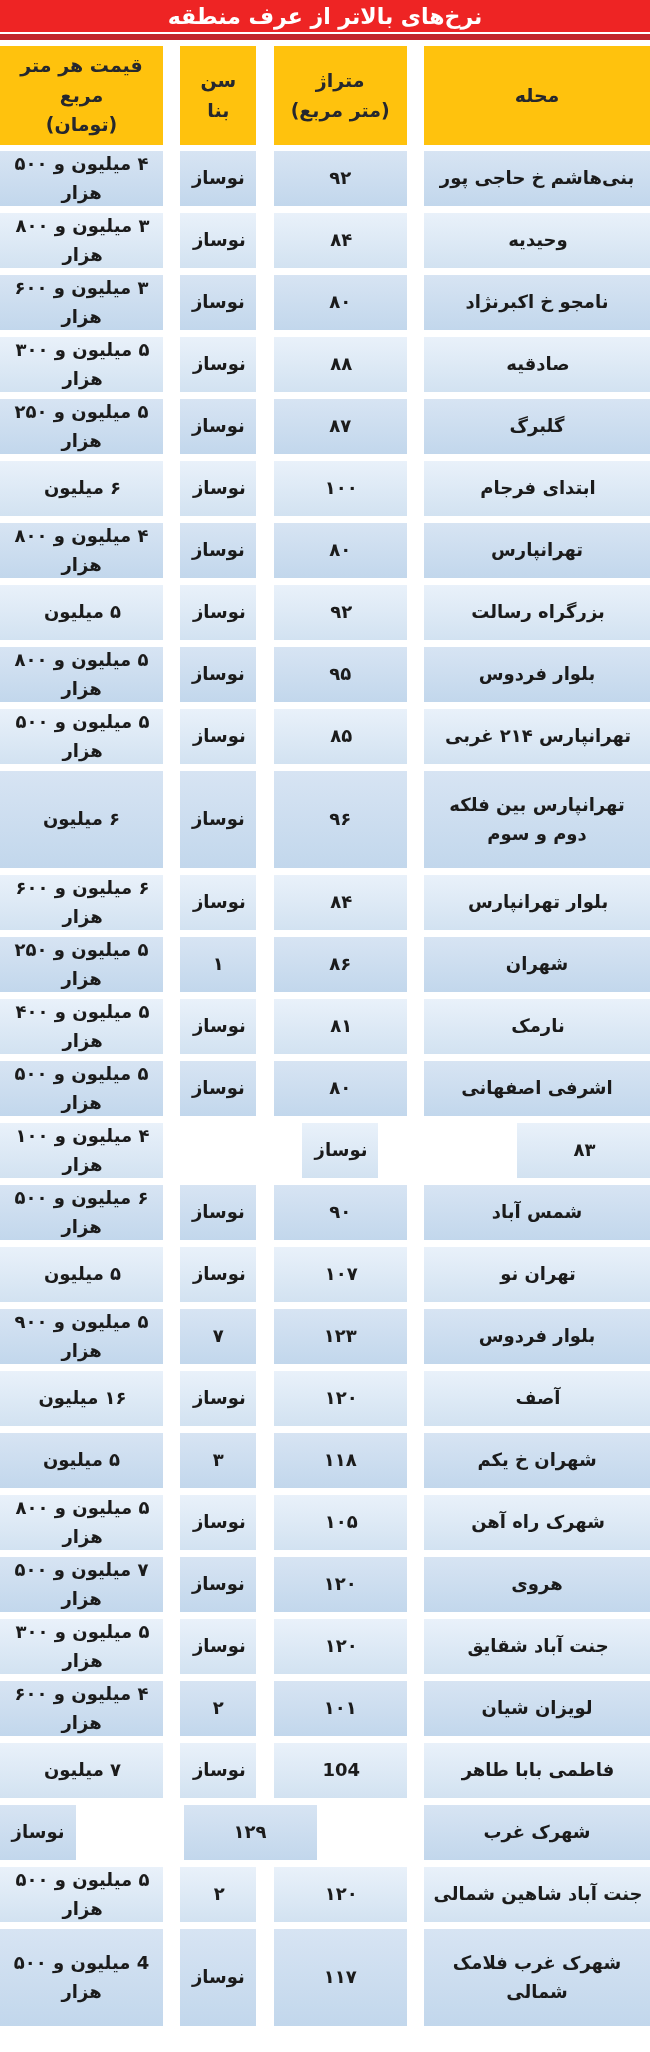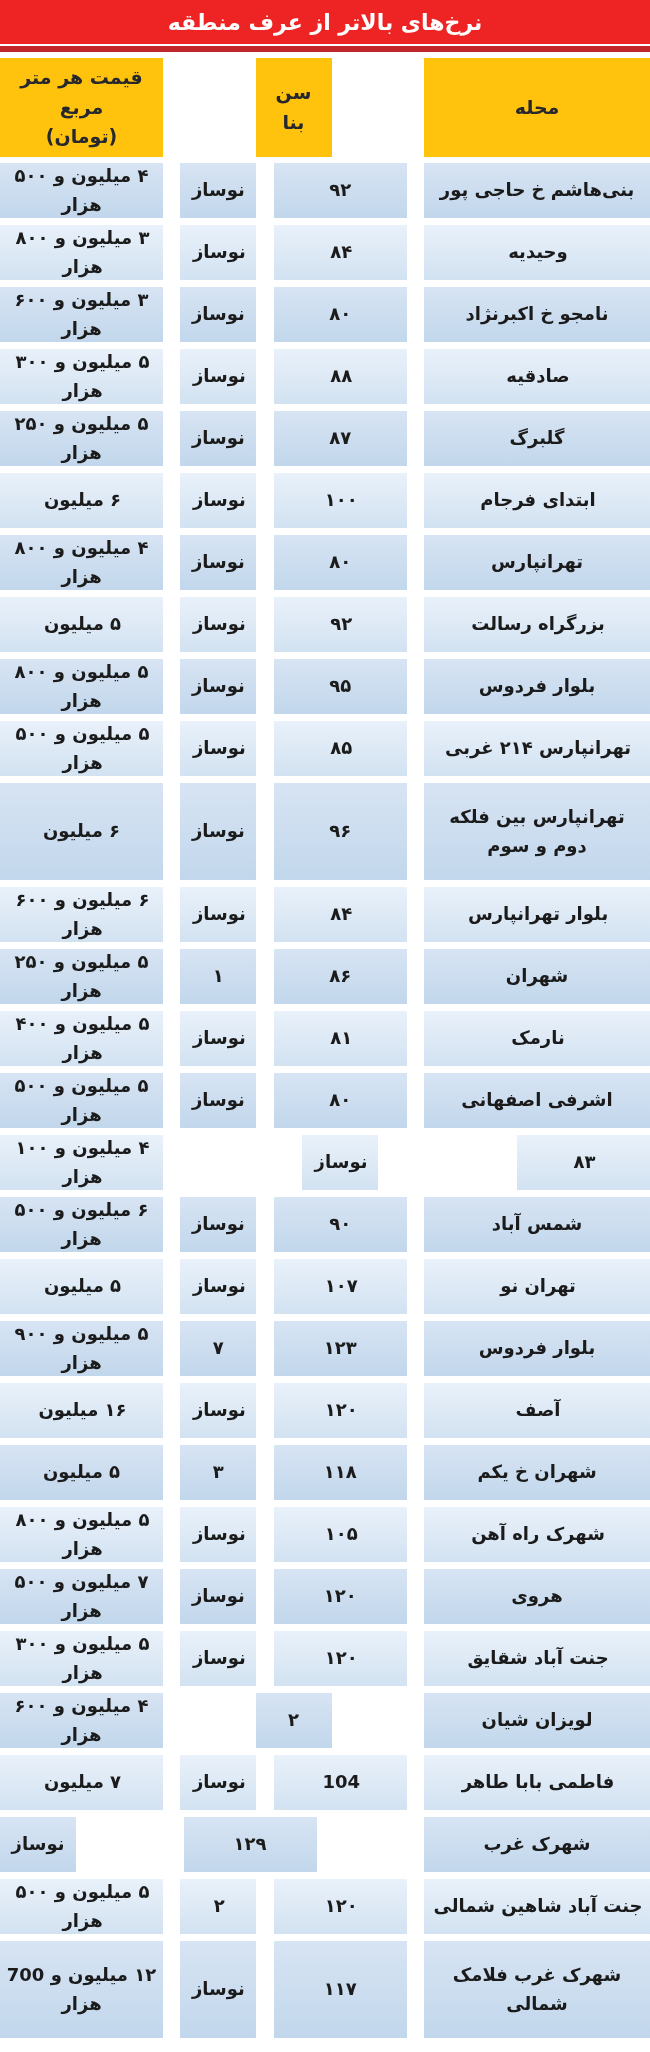--- a/index.html
+++ b/index.html
@@ -11,21 +11,21 @@
     position: relative;
     width: 650px;
     height: 2052px;
     overflow: hidden;
     direction: rtl;
     background: #ffffff;
     font-family: "DejaVu Sans", sans-serif;
     font-weight: bold;
   }
   .title-bar {
-    height: 44px;
+    height: 32px;
     background: #ee2424;
     display: flex;
     align-items: center;
     justify-content: center;
     margin-bottom: 2px;
   }
   .title-bar .title {
     margin: 0;
     color: #ffffff;
     font-size: 22px;
@@ -89,20 +89,24 @@
 
   <header class="title-bar">
     <h1 class="title">نرخ‌های بالاتر از عرف منطقه</h1>
   </header>
   <div class="title-underline"></div>
 
   <div class="header-row">
     <div class="cell head col-neighborhood">
       <span>محله</span>
     </div>
+    <div class="cell head col-area">
+      <span>متراژ</span>
+      <span>(متر مربع)</span>
+    </div>
     <div class="cell head col-age">
       <span>سن بنا</span>
     </div>
     <div class="cell head col-price">
       <span>قیمت هر متر مربع</span>
       <span>(تومان)</span>
     </div>
   </div>
 
   <div id="rows-container">
@@ -268,20 +272,21 @@
 
   <div class="row even">
     <div class="cell col-neighborhood">جنت آباد شقایق</div>
     <div class="cell col-area">۱۲۰</div>
     <div class="cell col-age">نوساز</div>
     <div class="cell col-price">۵ میلیون و ۳۰۰ هزار</div>
   </div>
 
   <div class="row odd">
     <div class="cell col-neighborhood">لویزان شیان</div>
+    <div class="cell col-area">۱۰۱</div>
     <div class="cell col-age">۲</div>
     <div class="cell col-price">۴ میلیون و ۶۰۰ هزار</div>
   </div>
 
   <div class="row even">
     <div class="cell col-neighborhood">فاطمی بابا طاهر</div>
     <div class="cell col-area">104</div>
     <div class="cell col-age">نوساز</div>
     <div class="cell col-price">۷ میلیون</div>
   </div>
@@ -296,17 +301,17 @@
     <div class="cell col-neighborhood">جنت آباد شاهین شمالی</div>
     <div class="cell col-area">۱۲۰</div>
     <div class="cell col-age">۲</div>
     <div class="cell col-price">۵ میلیون و ۵۰۰ هزار</div>
   </div>
 
   <div class="row odd tall">
     <div class="cell col-neighborhood">شهرک غرب فلامک شمالی</div>
     <div class="cell col-area">۱۱۷</div>
     <div class="cell col-age">نوساز</div>
-    <div class="cell col-price">۱۲ میلیون و 700 هزار</div>
+    <div class="cell col-price">4 میلیون و ۵۰۰ هزار</div>
   </div>
 </div>
 
 </div>
 
 </body></html>

